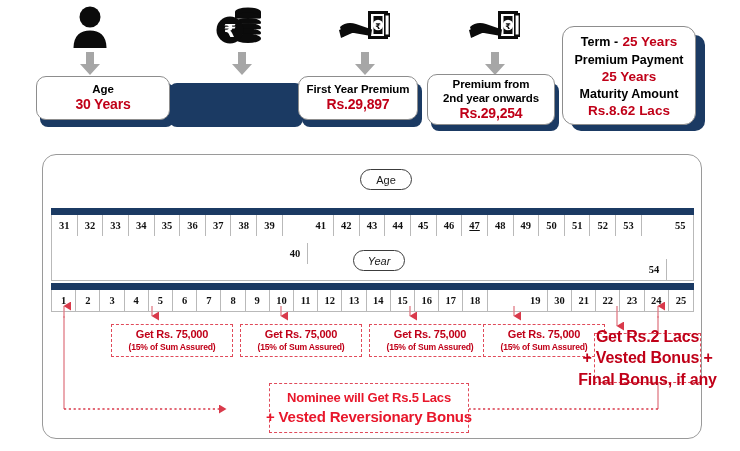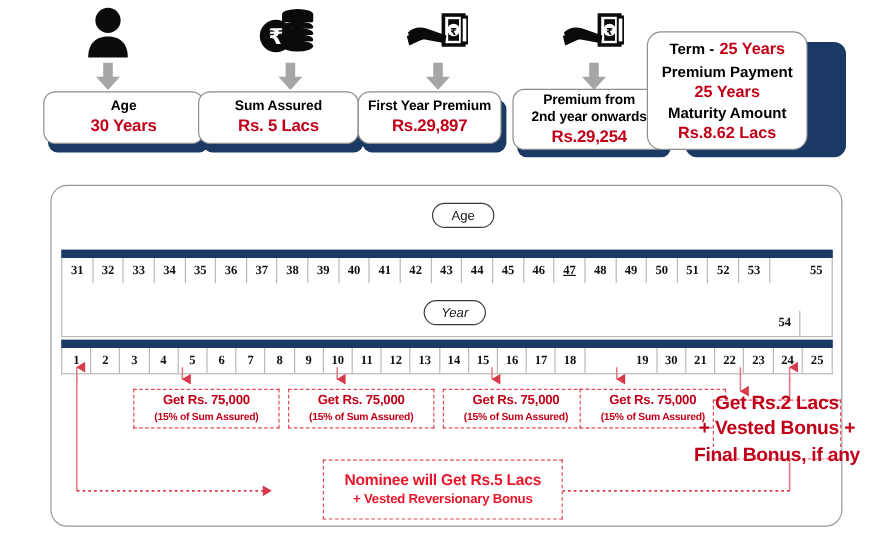--- a/index.html
+++ b/index.html
@@ -115,21 +115,21 @@
     align-items:center;justify-content:center;
     text-align:center;
     z-index:4;
   }
   .callout .c1{color:#c00018;font-weight:bold;font-size:11px;line-height:1.25;letter-spacing:-0.2px;white-space:nowrap;}
   .callout .c2{color:#c00018;font-weight:bold;font-size:8.6px;line-height:1.25;letter-spacing:-0.2px;white-space:nowrap;}
 
   #bonus-callout .b{color:#c00018;font-weight:bold;font-size:16px;line-height:1.35;white-space:nowrap;letter-spacing:-0.2px;}
 
   #nominee-callout .n1{color:#e8172b;font-weight:bold;font-size:13px;line-height:1.3;white-space:nowrap;letter-spacing:-0.2px;}
-  #nominee-callout .n2{color:#e8172b;font-weight:bold;font-size:11px;line-height:1.3;white-space:nowrap;letter-spacing:-0.2px;}
+  #nominee-callout .n2{color:#e8172b;font-weight:bold;font-size:15px;line-height:1.3;white-space:nowrap;letter-spacing:-0.2px;}
 
   
   #connectors{position:absolute;left:0;top:0;width:740px;height:451px;pointer-events:none;z-index:2;}
 </style>
 </head>
 <body>
 
 <div id="top-row">
 
   <div class="icon-wrap" style="left:62px;width:56px;">
@@ -167,24 +167,20 @@
       <circle cx="15" cy="25" r="13.5" fill="#0b0b0b"></circle>
       <text x="15" y="31.5" font-family="DejaVu Sans, sans-serif" font-size="18" font-weight="bold" fill="#ffffff" text-anchor="middle">₹</text>
     </svg>
   </div>
   <div class="down-arrow" style="left:231px;top:52px;">
     <svg width="22" height="24" viewBox="0 0 22 24">
       <path d="M7,0 L15,0 L15,12 L21,12 L11,23 L1,12 L7,12 Z" fill="#a6a6a6"></path>
     </svg>
   </div>
   <div class="card-shadow" style="left:169px;top:83px;width:134px;height:44px;"></div>
-  <div class="info-card" style="left:165px;top:76px;width:134px;height:44px;">
-    <div class="lbl">Sum Assured</div>
-    <div class="val">Rs. 5 Lacs</div>
-  </div>
 
   <div class="icon-wrap" style="left:330px;width:70px;">
     <svg width="54" height="44" viewBox="0 0 54 44">
       <g fill="#0b0b0b">
         <path d="M30 6 L50 6 L50 34 L30 34 Z"></path>
         <rect x="33" y="9" width="14" height="22" fill="#fff"></rect>
         <rect x="35.5" y="11" width="9" height="18" fill="#0b0b0b"></rect>
         <circle cx="40" cy="20" r="5.2" fill="#fff"></circle>
         <text x="40" y="24" font-family="DejaVu Sans, sans-serif" font-size="8" font-weight="bold" fill="#0b0b0b" text-anchor="middle">₹</text>
         <path d="M46 8 L52 8 L52 32 L46 32 Z"></path>
@@ -226,21 +222,21 @@
     </svg>
   </div>
   <div class="card-shadow" style="left:431px;top:83px;width:128px;height:48px;"></div>
   <div class="info-card" style="left:427px;top:74px;width:128px;height:51px;">
     <div class="lbl">Premium from</div>
     <div class="lbl">2nd year onwards</div>
     <div class="val">Rs.29,254</div>
   </div>
 
   <div class="card-shadow" style="left:571px;top:35px;width:134px;height:96px;border-radius:10px;"></div>
-  <div id="summary-card" style="left:539px;top:26px;width:134px;height:99px;">
+  <div id="summary-card" style="left:562px;top:26px;width:134px;height:99px;">
     <div class="line">
       <span class="k">Term  -</span>
       <span class="v">25 Years</span>
     </div>
     <div class="line k">Premium Payment</div>
     <div class="line v">25 Years</div>
     <div class="line k">Maturity Amount</div>
     <div class="line v">Rs.8.62 Lacs</div>
   </div>
 </div>
@@ -254,21 +250,21 @@
     <div class="strip-cells" id="age-cells" style="width:643px;">
         <div class="cell" style="width: 25.72px;">31</div>
         <div class="cell" style="width: 25.72px;">32</div>
         <div class="cell" style="width: 25.72px;">33</div>
         <div class="cell" style="width: 25.72px;">34</div>
         <div class="cell" style="width: 25.72px;">35</div>
         <div class="cell" style="width: 25.72px;">36</div>
         <div class="cell" style="width: 25.72px;">37</div>
         <div class="cell" style="width: 25.72px;">38</div>
         <div class="cell" style="width: 25.72px;">39</div>
-        <div class="cell" style="width: 25.72px;">40</div>
+        <div class="cell" style="width: 25.72px; margin-top: 28px;">40</div>
         <div class="cell" style="width: 25.72px;">41</div>
         <div class="cell" style="width: 25.72px;">42</div>
         <div class="cell" style="width: 25.72px;">43</div>
         <div class="cell" style="width: 25.72px;">44</div>
         <div class="cell" style="width: 25.72px;">45</div>
         <div class="cell" style="width: 25.72px;">46</div>
         <div class="cell" style="width: 25.72px; text-decoration: underline;">47</div>
         <div class="cell" style="width: 25.72px;">48</div>
         <div class="cell" style="width: 25.72px;">49</div>
         <div class="cell" style="width: 25.72px;">50</div>

